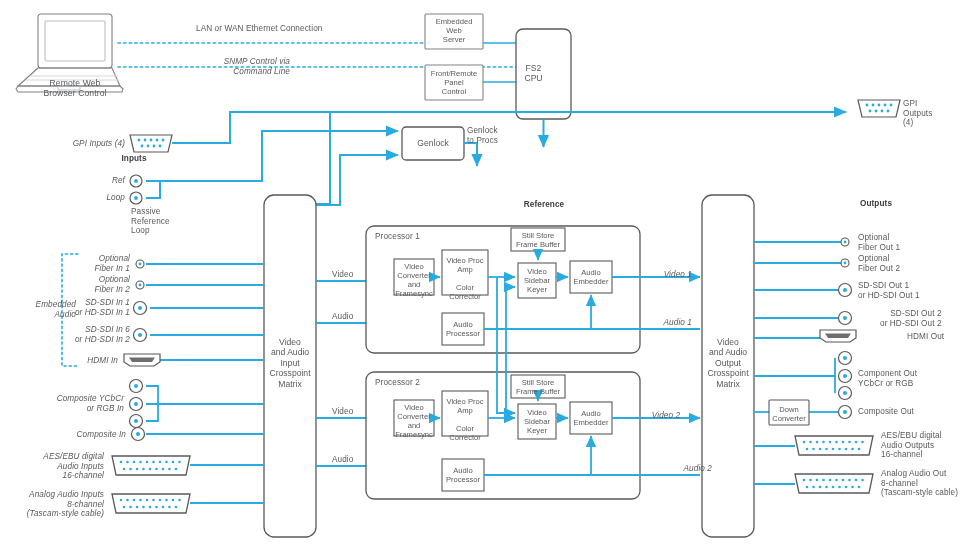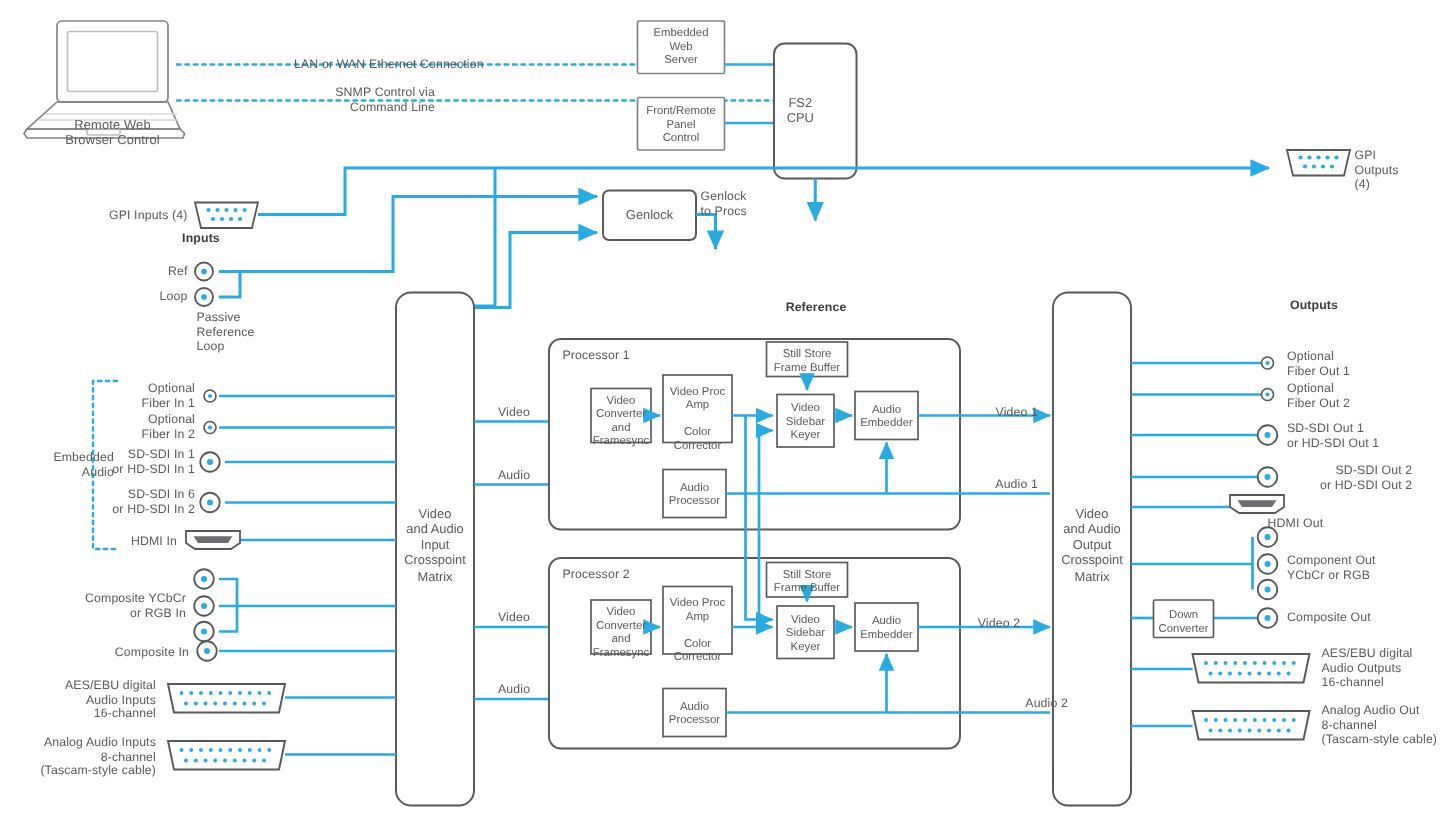--- a/index.html
+++ b/index.html
@@ -1,20 +1,20 @@
 <!DOCTYPE html>
 <html><head>
 <meta charset="utf-8">
 <style>
   html,body{margin:0;padding:0;background:#ffffff;}
   body{font-family:"Liberation Sans",sans-serif;}
   #stage{position:relative;width:962px;height:549px;background:#fff;overflow:hidden;}
   #stage svg{position:absolute;left:0;top:0;width:962px;height:549px;}
   .lbl{position:absolute;color:#58595b;font-size:8.2px;line-height:9.6px;letter-spacing:.1px;white-space:pre;}
-  .lbl.r{text-align:right;}
+  .lbl.r{text-align:right;font-style:italic;}
   .lbl.c{text-align:center;margin-top:44px;}
   .lbl.bold{font-weight:bold;color:#3b3c3e;}
   .boxlbl{position:absolute;color:#58595b;font-size:7.6px;line-height:9px;text-align:center;white-space:pre;}
   .big{font-size:8.6px;line-height:10.4px;}
 </style>
 </head>
 <body>
 
 <div id="stage">
 
@@ -383,21 +383,21 @@
           <circle cx="839.5" cy="487" r="1.3"></circle>
           <circle cx="846" cy="487" r="1.3"></circle>
           <circle cx="852.5" cy="487" r="1.3"></circle>
           <circle cx="859" cy="487" r="1.3"></circle>
     </g>
   </g>
 </svg>
 
 <div class="lbl c big" style="left:38px;top:34px;width:74px;">Remote Web
 Browser Control</div>
-<div class="lbl" style="left:196px;top:38px;">LAN or WAN Ethernet Connection</div>
+<div class="lbl" style="left:196px;top:24px;">LAN or WAN Ethernet Connection</div>
 <div class="lbl r" style="left:110px;top:57px;width:180px;">SNMP Control via
 Command Line</div>
 
 <div class="boxlbl" style="left:425px;top:17px;width:58px;">Embedded
 Web
 Server</div>
 <div class="boxlbl" style="left:423px;top:69px;width:62px;">Front/Remote
 Panel
 Control</div>
 <div class="boxlbl big" style="left:516px;top:63px;width:35px;">FS2
@@ -505,21 +505,21 @@
 Outputs
 (4)</div>
 <div class="lbl" style="left:858px;top:233px;">Optional
 Fiber Out 1</div>
 <div class="lbl" style="left:858px;top:254px;">Optional
 Fiber Out 2</div>
 <div class="lbl" style="left:858px;top:281px;">SD-SDI Out 1
 or HD-SDI Out 1</div>
 <div class="lbl" style="left:880px;top:309px;text-align:right;">SD-SDI Out 2
 or HD-SDI Out 2</div>
-<div class="lbl" style="left:845px;top:332px;margin-top:12px;">HDMI Out</div>
+<div class="lbl" style="left:907px;top:332px;">HDMI Out</div>
 <div class="lbl" style="left:858px;top:369px;">Component Out
 YCbCr or RGB</div>
 <div class="lbl" style="left:858px;top:407px;">Composite Out</div>
 <div class="lbl" style="left:881px;top:431px;">AES/EBU digital
 Audio Outputs
 16-channel</div>
 <div class="lbl" style="left:881px;top:469px;">Analog Audio Out
 8-channel
 (Tascam-style cable)</div>
 <div class="boxlbl" style="left:769px;top:405px;width:40px;">Down

